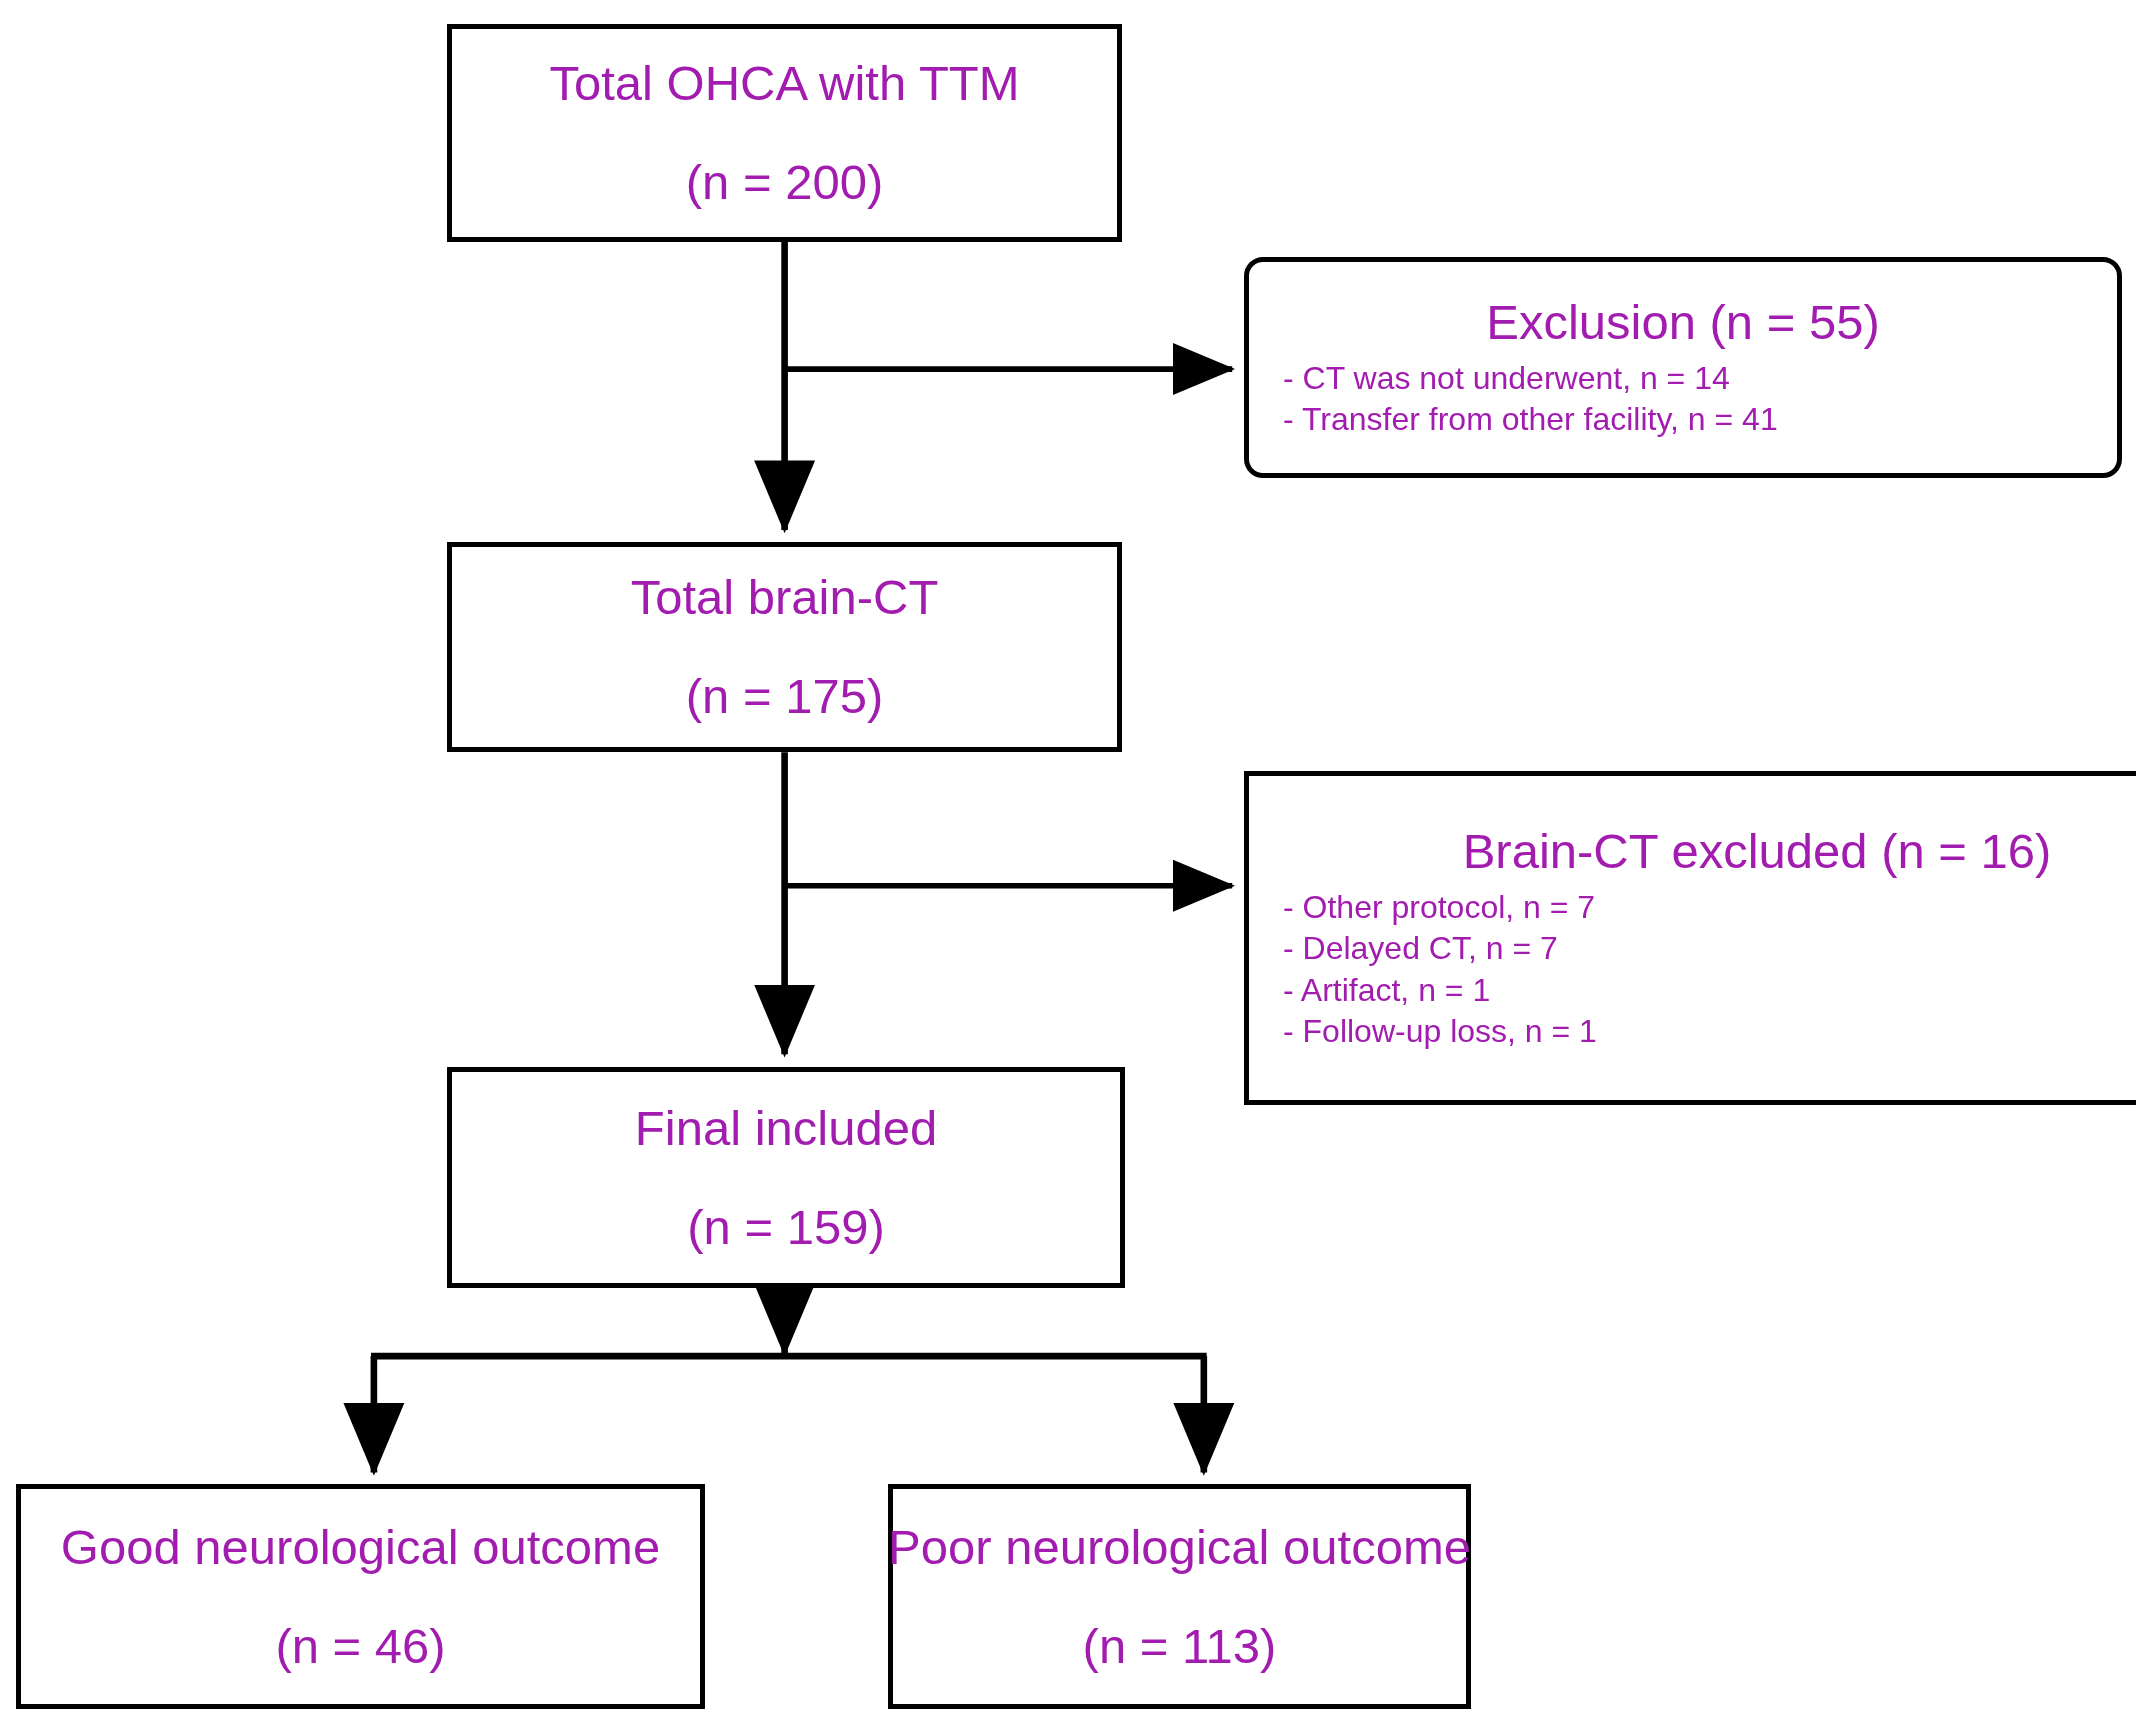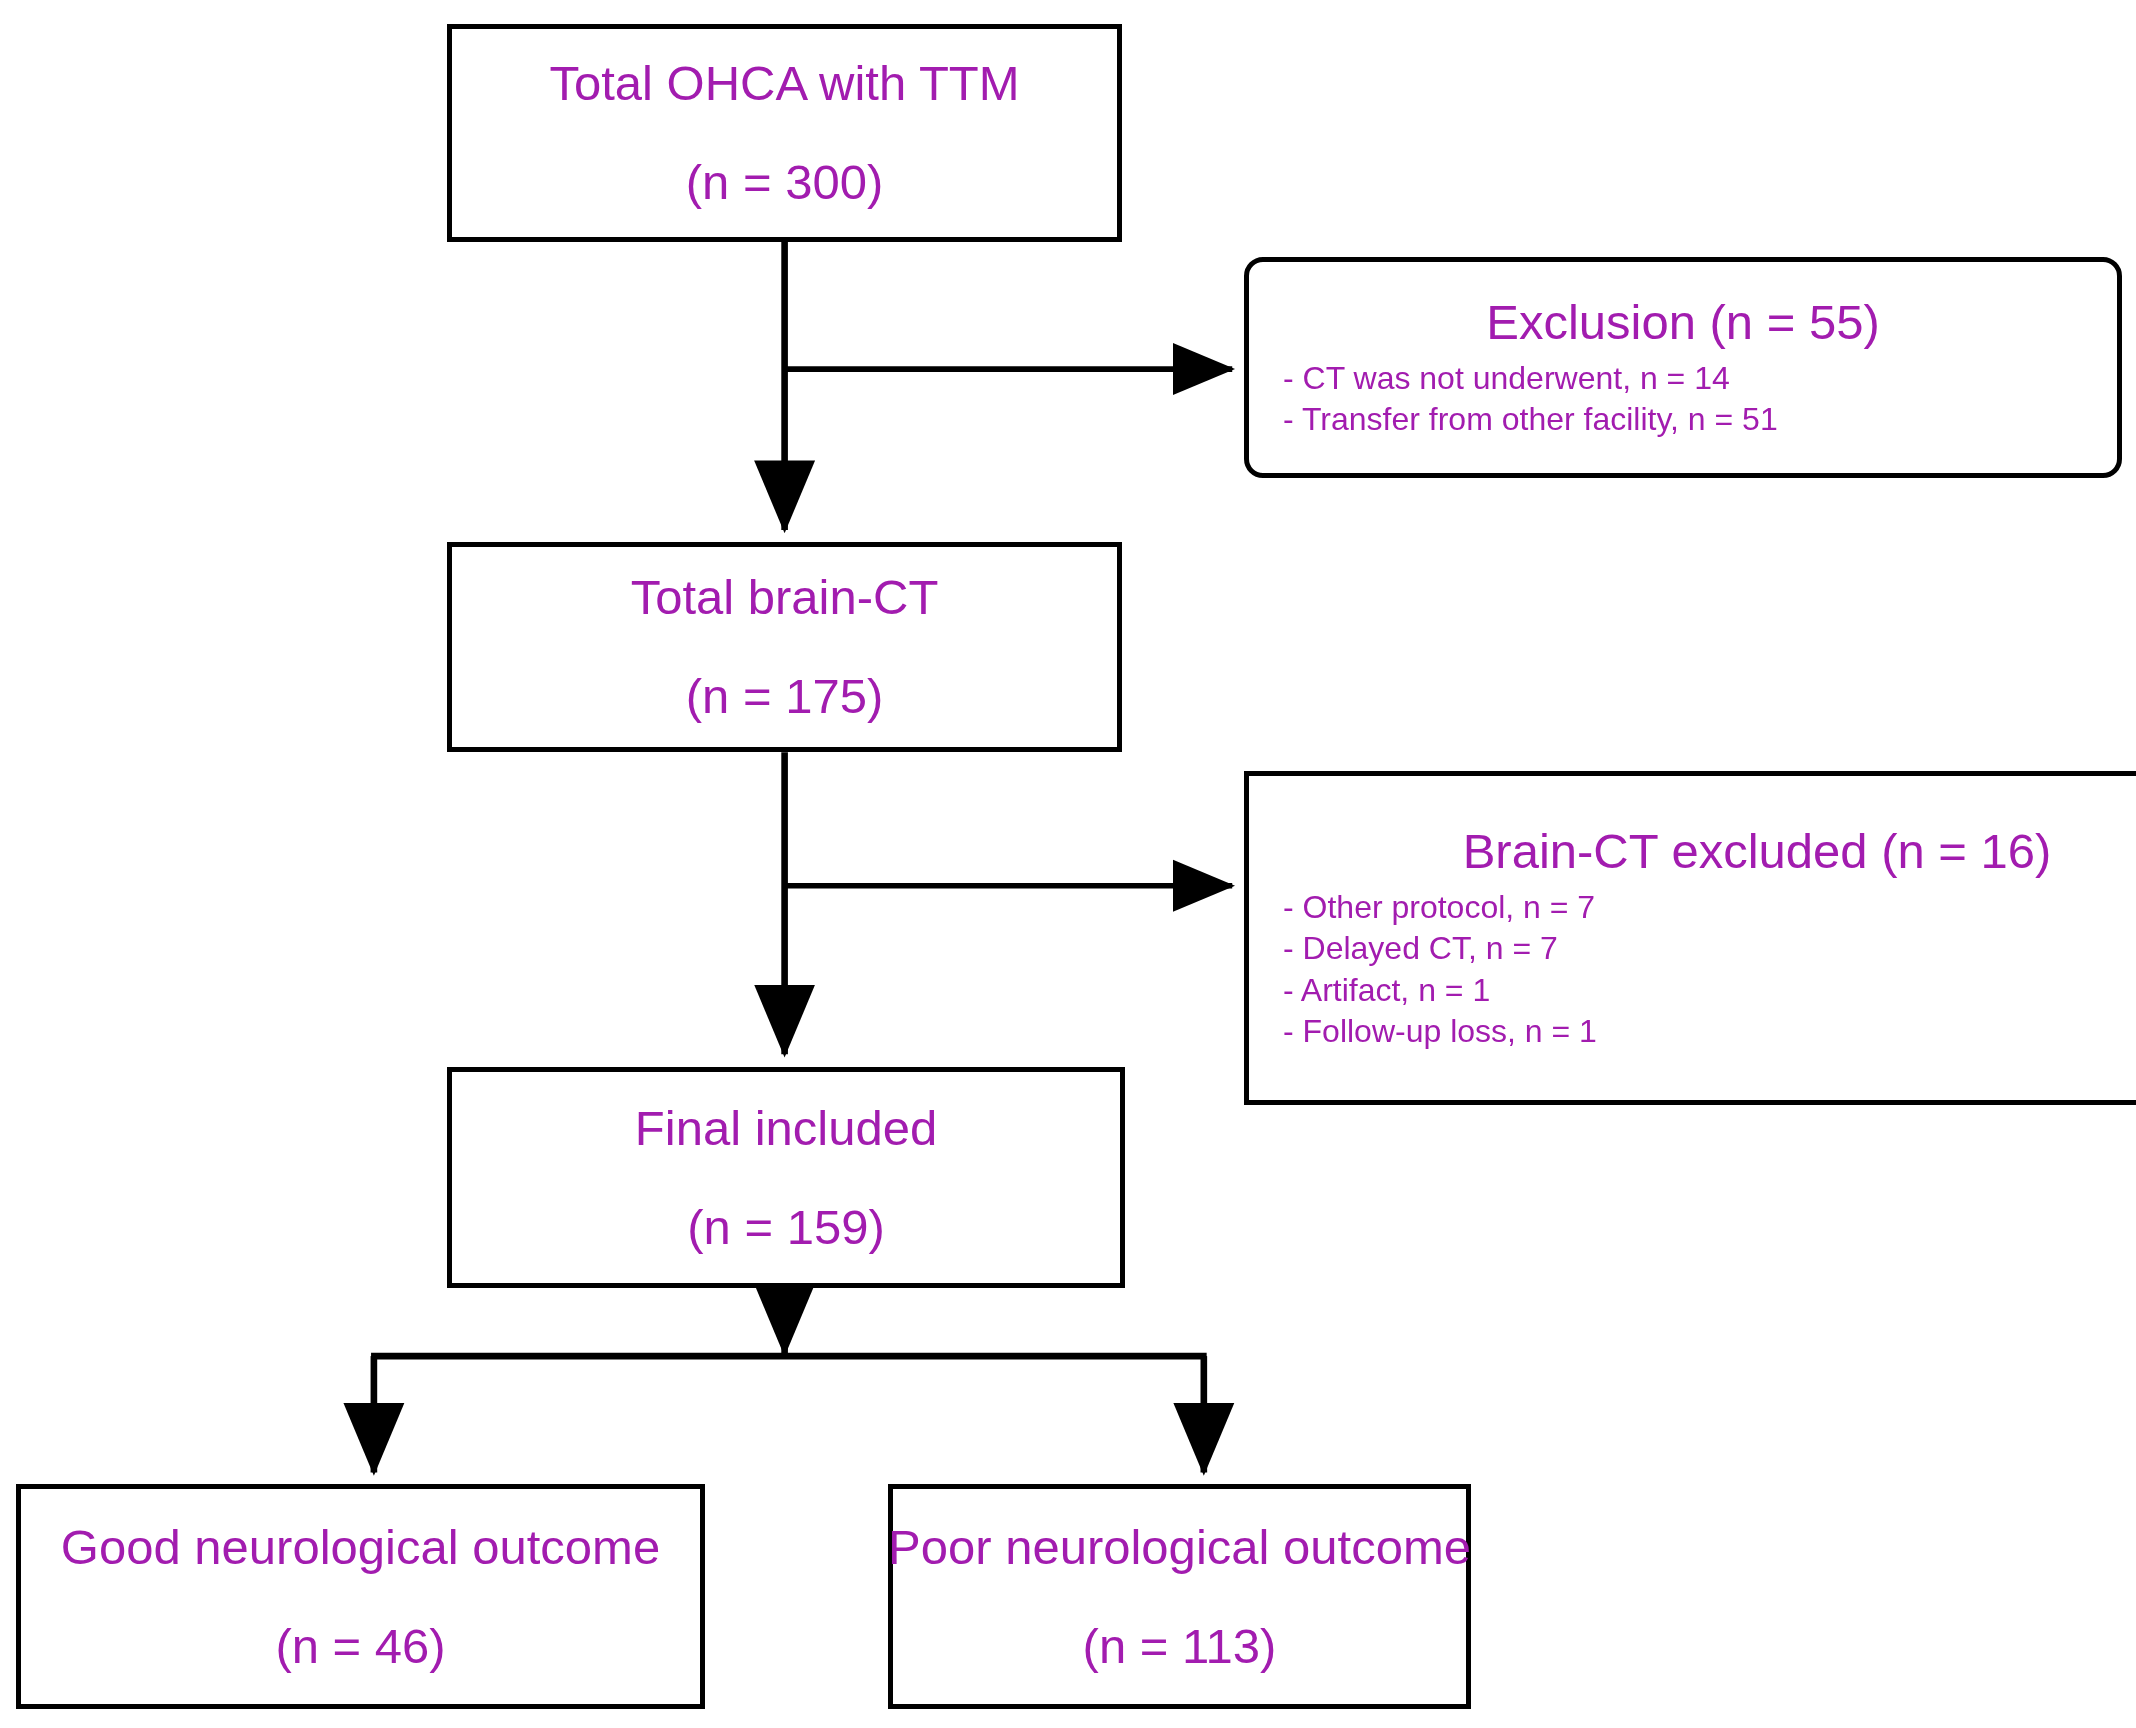--- a/index.html
+++ b/index.html
@@ -85,27 +85,27 @@
     <g>
       <line x1="829" y1="1362" x2="829" y2="1430" stroke="#000000" stroke-width="7" marker-end="url(#ah)"></line>
       <line x1="392" y1="1433" x2="1275" y2="1433" stroke="#000000" stroke-width="7"></line>
       <line x1="395" y1="1433" x2="395" y2="1556" stroke="#000000" stroke-width="7" marker-end="url(#ah)"></line>
       <line x1="1272" y1="1433" x2="1272" y2="1556" stroke="#000000" stroke-width="7" marker-end="url(#ah)"></line>
     </g>
   </svg>
 
   <div class="node centered" style="left:447px; top:24px; width:675px; height:218px;">
     <div class="line1">Total OHCA with TTM</div>
-    <div class="line2">(n = 300)</div>
+    <div class="line2">(n = 200)</div>
   </div>
 
   <div class="node listbox" style="left:1244px; top:257px; width:878px; height:221px;border-radius:19px;">
     <div class="title">Exclusion (n = 55)</div>
     <div class="bullet">- CT was not underwent, n = 14</div>
-    <div class="bullet">- Transfer from other facility, n = 51</div>
+    <div class="bullet">- Transfer from other facility, n = 41</div>
   </div>
 
   <div class="node centered" style="left:447px; top:542px; width:675px; height:210px;">
     <div class="line1">Total brain-CT</div>
     <div class="line2">(n = 175)</div>
   </div>
 
   <div class="node listbox" style="left:1244px; top:771px; width:1026px; height:334px;">
     <div class="title">Brain-CT excluded (n = 16)</div>
     <div class="bullet">- Other protocol, n = 7</div>

